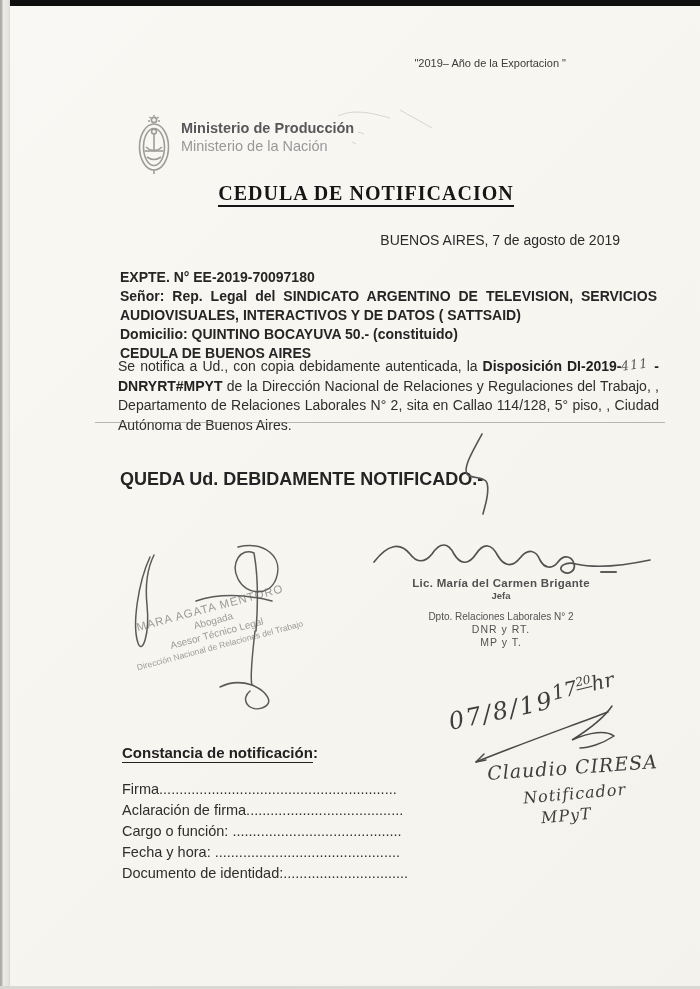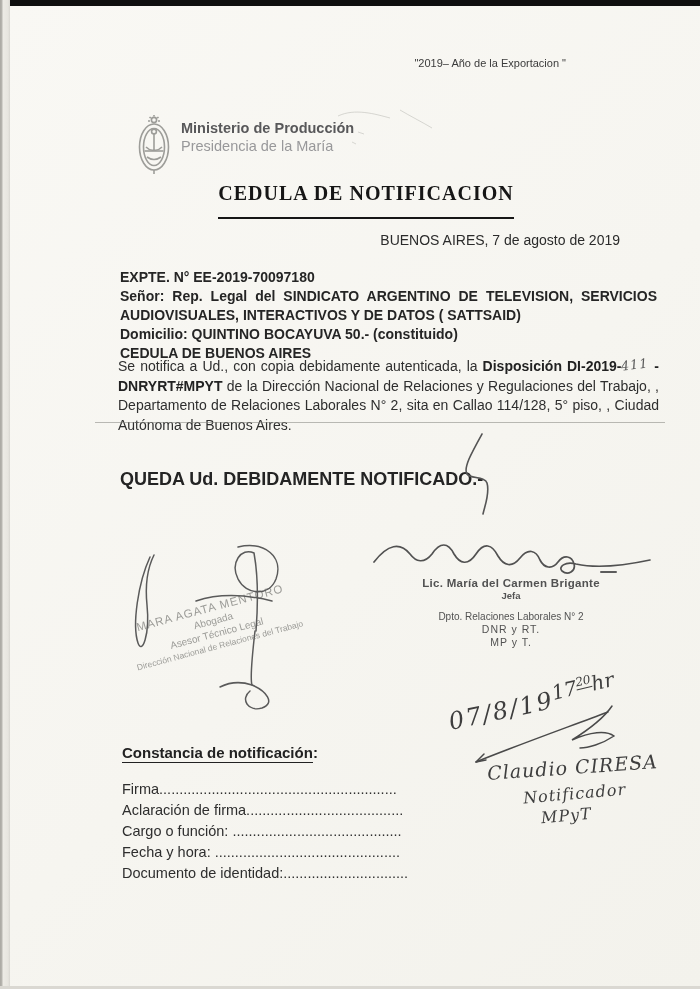--- a/index.html
+++ b/index.html
@@ -20,21 +20,21 @@
   .motto { position:absolute; top:57px; right:134px; font-size:11px; color:#3b3b3b; }
 
   .logo { position:absolute; left:134px; top:114px; width:40px; height:62px; }
   .ministry { position:absolute; left:181px; top:119px; line-height:18px; }
   .ministry .l1,.ministry .l2 { font-weight:bold; font-size:14.5px; color:#58585a; }
   .ministry .l3 { font-size:14.5px; color:#98989a; }
 
   .doc-title-wrap { position:absolute; left:16px; top:182px; width:700px; text-align:center; }
   .doc-title {
     font-family:"Liberation Serif", serif; font-weight:bold; font-size:20px;
-    letter-spacing:1px; color:#161616; border-bottom:2px solid #161616; padding-bottom:13px;
+    letter-spacing:1px; color:#161616; border-bottom:2px solid #161616; padding-bottom:1px;
   }
 
   .date-line { position:absolute; top:232px; right:80px; font-size:14px; color:#2b2b2b;text-align:right; }
 
   .addressee { position:absolute; left:120px; top:268px; width:537px; font-weight:bold; font-size:14px; line-height:19px; color:#252525; }
   .addressee .just { text-align:justify; }
 
   .body-par { position:absolute; left:118px; top:357px; width:541px; font-size:14px; line-height:19.5px; text-align:justify; color:#2e2e2e; }
   .body-par .b { font-weight:bold; color:#222; }
   .hand-inline {
@@ -42,21 +42,21 @@
     font-size:13px; color:#5a5a5a; transform:rotate(-7deg) translateY(-2px); letter-spacing:1px;
   }
 
   .crease { position:absolute; left:95px; top:422px; width:570px; height:1px; background:#85857f; opacity:.55; }
 
   .queda { position:absolute; left:120px; top:449px; font-weight:bold; font-size:18px; color:#242424;margin-top:20px; }
 
   .sig-svg { position:absolute; }
   .stamp-dash { position:absolute; left:600px; top:571px; width:17px; height:2px; background:#5c5c5c; border-radius:1px; }
 
-  .right-stamp { position:absolute; left:396px; top:577px; width:230px; text-align:center; color:#525252; }
+  .right-stamp { position:absolute; left:386px; top:577px; width:230px; text-align:center; color:#525252; }
   .right-stamp .r1 { font-size:11.5px; font-weight:600; letter-spacing:.3px; }
   .right-stamp .r2 { font-size:9.5px; font-weight:bold; margin-top:1px; }
   .right-stamp .r3 { font-size:10px; margin-top:10px; }
   .right-stamp .r4,.right-stamp .r5 { font-size:10.5px; letter-spacing:1px; margin-top:1px; }
 
   .left-stamp {
     position:absolute; left:90px; top:601px; width:250px; text-align:center;
     transform:rotate(-15deg); color:#9b9b97; line-height:13px;
   }
   .left-stamp .s1 { font-size:11.5px; letter-spacing:1px; }
@@ -103,21 +103,21 @@
       <line x1="20" y1="19" x2="20" y2="36"></line>
       <circle cx="20" cy="17.5" r="2.4"></circle>
       <path d="M 13 43 q 7 5 14 0"></path>
       <path d="M 12 33 q 4 4 8 3 q 4 1 8 -3"></path>
       <line x1="20" y1="56" x2="20" y2="60"></line>
     </g>
   </svg>
 
   <div class="ministry">
     <div class="l1">Ministerio de Producción</div>
-    <div class="l3">Presidencia de la María</div>
+    <div class="l3">Ministerio de la Nación</div>
   </div>
 
   <svg class="sig-svg" style="left:330px;top:98px;" width="120" height="50" viewBox="0 0 120 50">
     <path d="M 8 18 C 25 10, 45 16, 60 20 M 70 12 C 80 18, 92 24, 102 30 M 28 34 L 34 36 M 22 44 L 26 46" stroke="#b9b9b5" stroke-width="1" opacity="0.55"></path>
   </svg>
 
   <div class="doc-title-wrap">
     <span class="doc-title">CEDULA DE NOTIFICACION</span>
   </div>
 

